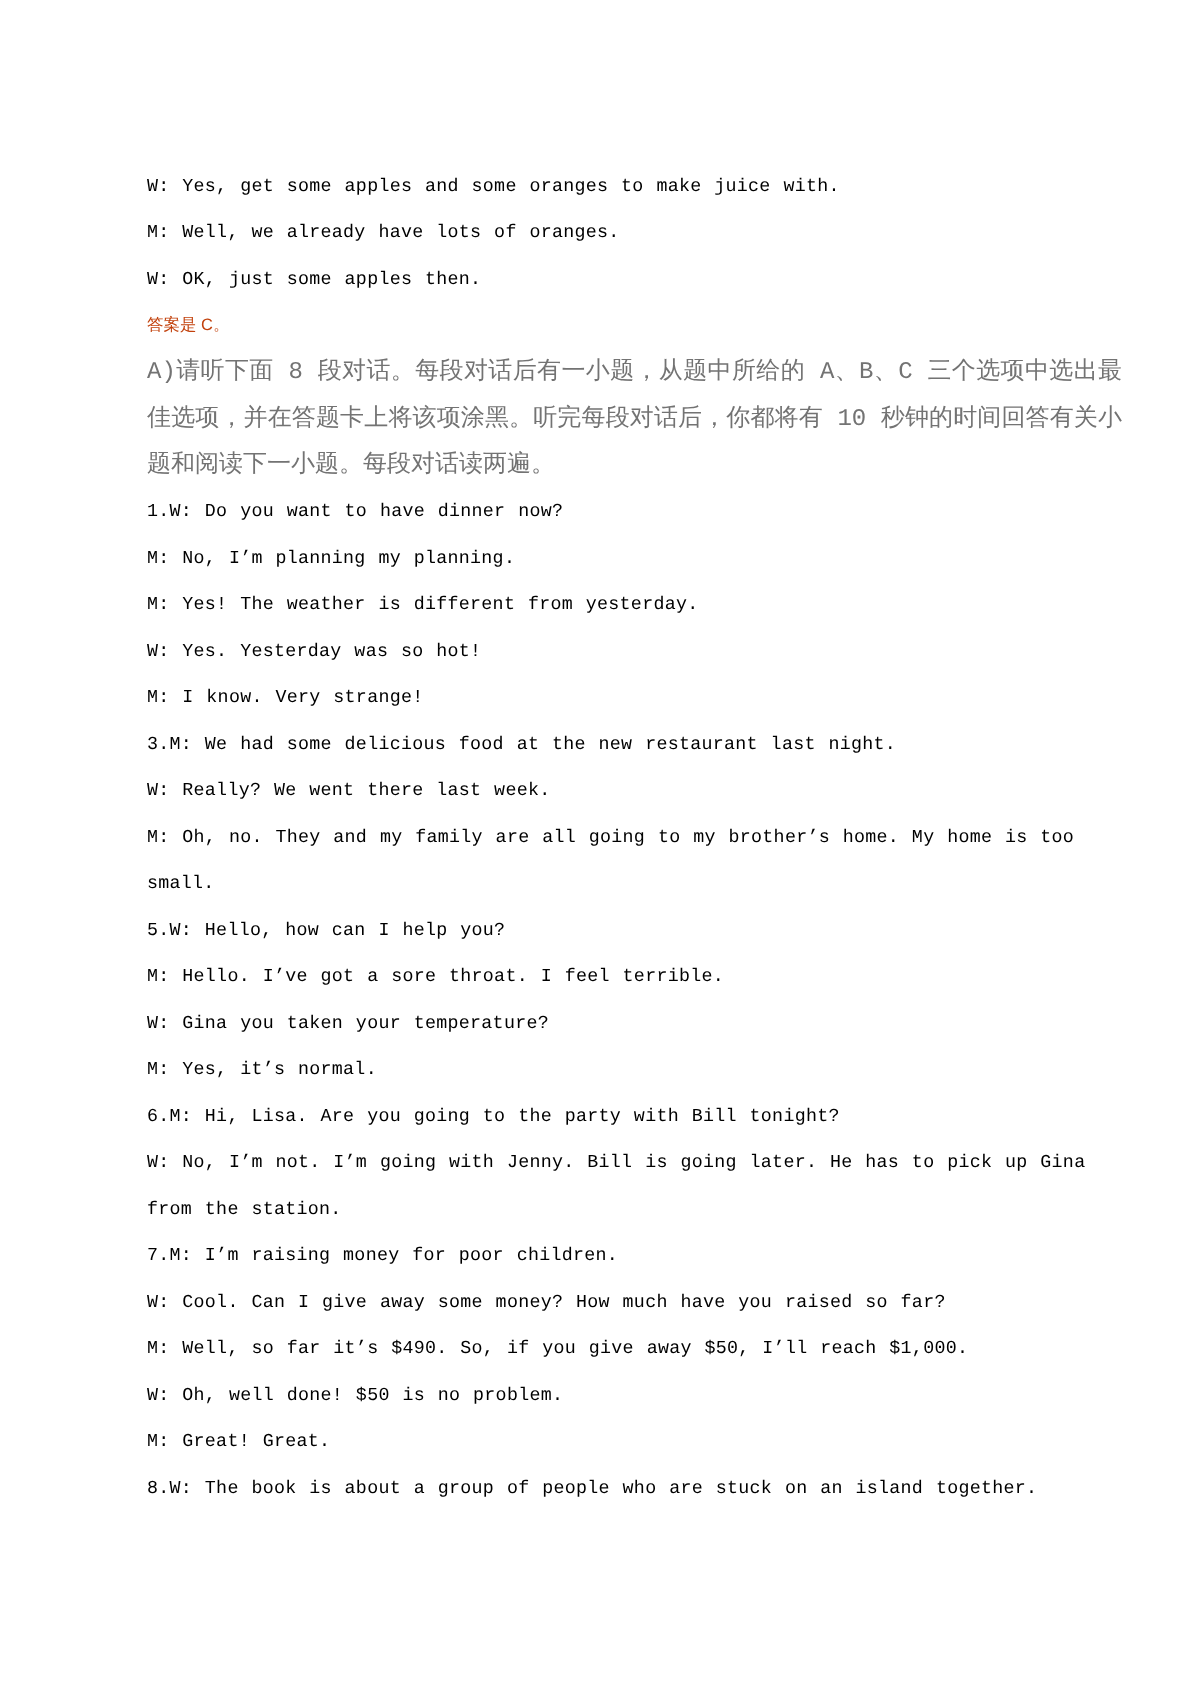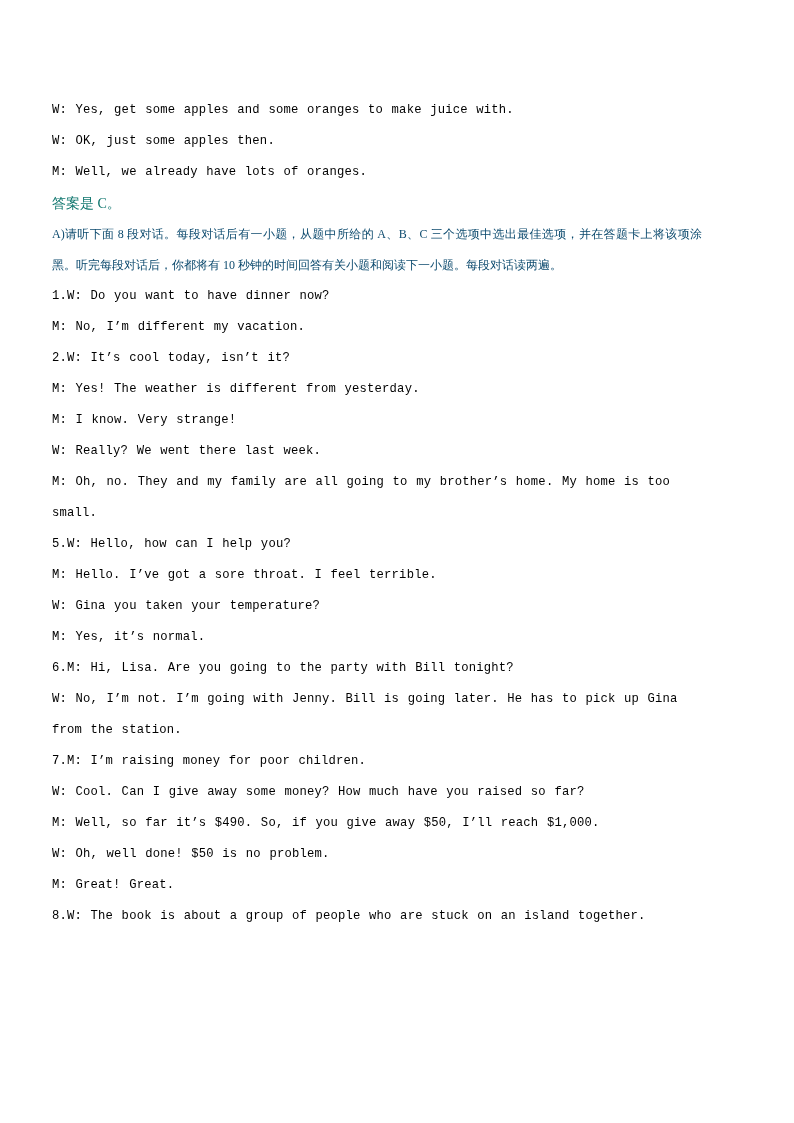--- a/index.html
+++ b/index.html
@@ -10,71 +10,72 @@
   body {
     width: 794px;
     height: 1123px;
     font-family: "Liberation Serif", serif;
     color: #000000;
     position: relative;
     overflow: hidden;
   }
   .page {
     position: absolute;
-    top: 0;
+    top: 14px;
     left: 0;
     width: 794px;
     height: 996px;
     box-sizing: border-box;
-    padding: 95px 72px 60px 52px;
+    padding: 95px 72px 60px 98px;
   }
   .doc-body {
     width: 650px;
   }
   
   .line {
     font-family: "Liberation Mono", "DejaVu Sans Mono", monospace;
     font-size: 12.2px;
     line-height: 31px;
     letter-spacing: 0.2px;
     white-space: pre-wrap;
     word-spacing: 1px;
     color: #000;
   }
   .line-cn {
-    font-family: Liberation Serif, serif;
-    font-size: 14px;
+    font-family: Liberation Sans, sans-serif;
+    font-size: 11px;
     line-height: 31px;
-    color: #0f766e;
+    color: #c2410c;
   }
   .para-cn {
-    font-family: Liberation Serif, serif;
-    font-size: 12px;
+    font-family: Liberation Mono, monospace;
+    font-size: 16px;
     line-height: 31px;
-    color: #0c4a6e;
+    color: #737373;
     text-align: justify;
     text-justify: inter-ideograph;
   }
 </style>
 </head>
 <body>
 
 <div class="page">
   <div class="doc-body">
 
     <div class="line">W: Yes, get some apples and some oranges to make juice with.</div>
+    <div class="line">M: Well, we already have lots of oranges.</div>
     <div class="line">W: OK, just some apples then.</div>
-    <div class="line">M: Well, we already have lots of oranges.</div>
     <div class="line-cn">答案是 C。</div>
     <div class="para-cn">A)请听下面 8 段对话。每段对话后有一小题，从题中所给的 A、B、C 三个选项中选出最佳选项，并在答题卡上将该项涂黑。听完每段对话后，你都将有 10 秒钟的时间回答有关小题和阅读下一小题。每段对话读两遍。</div>
     <div class="line">1.W: Do you want to have dinner now?</div>
-    <div class="line">M: No, I’m different my vacation.</div>
-    <div class="line">2.W: It’s cool today, isn’t it?</div>
+    <div class="line">M: No, I’m planning my planning.</div>
     <div class="line">M: Yes! The weather is different from yesterday.</div>
+    <div class="line">W: Yes. Yesterday was so hot!</div>
     <div class="line">M: I know. Very strange!</div>
+    <div class="line">3.M: We had some delicious food at the new restaurant last night.</div>
     <div class="line">W: Really? We went there last week.</div>
     <div class="line">M: Oh, no. They and my family are all going to my brother’s home. My home is too small.</div>
     <div class="line">5.W: Hello, how can I help you?</div>
     <div class="line">M: Hello. I’ve got a sore throat. I feel terrible.</div>
     <div class="line">W: Gina you taken your temperature?</div>
     <div class="line">M: Yes, it’s normal.</div>
     <div class="line">6.M: Hi, Lisa. Are you going to the party with Bill tonight?</div>
     <div class="line">W: No, I’m not. I’m going with Jenny. Bill is going later. He has to pick up Gina from the station.</div>
     <div class="line">7.M: I’m raising money for poor children.</div>
     <div class="line">W: Cool. Can I give away some money? How much have you raised so far?</div>

